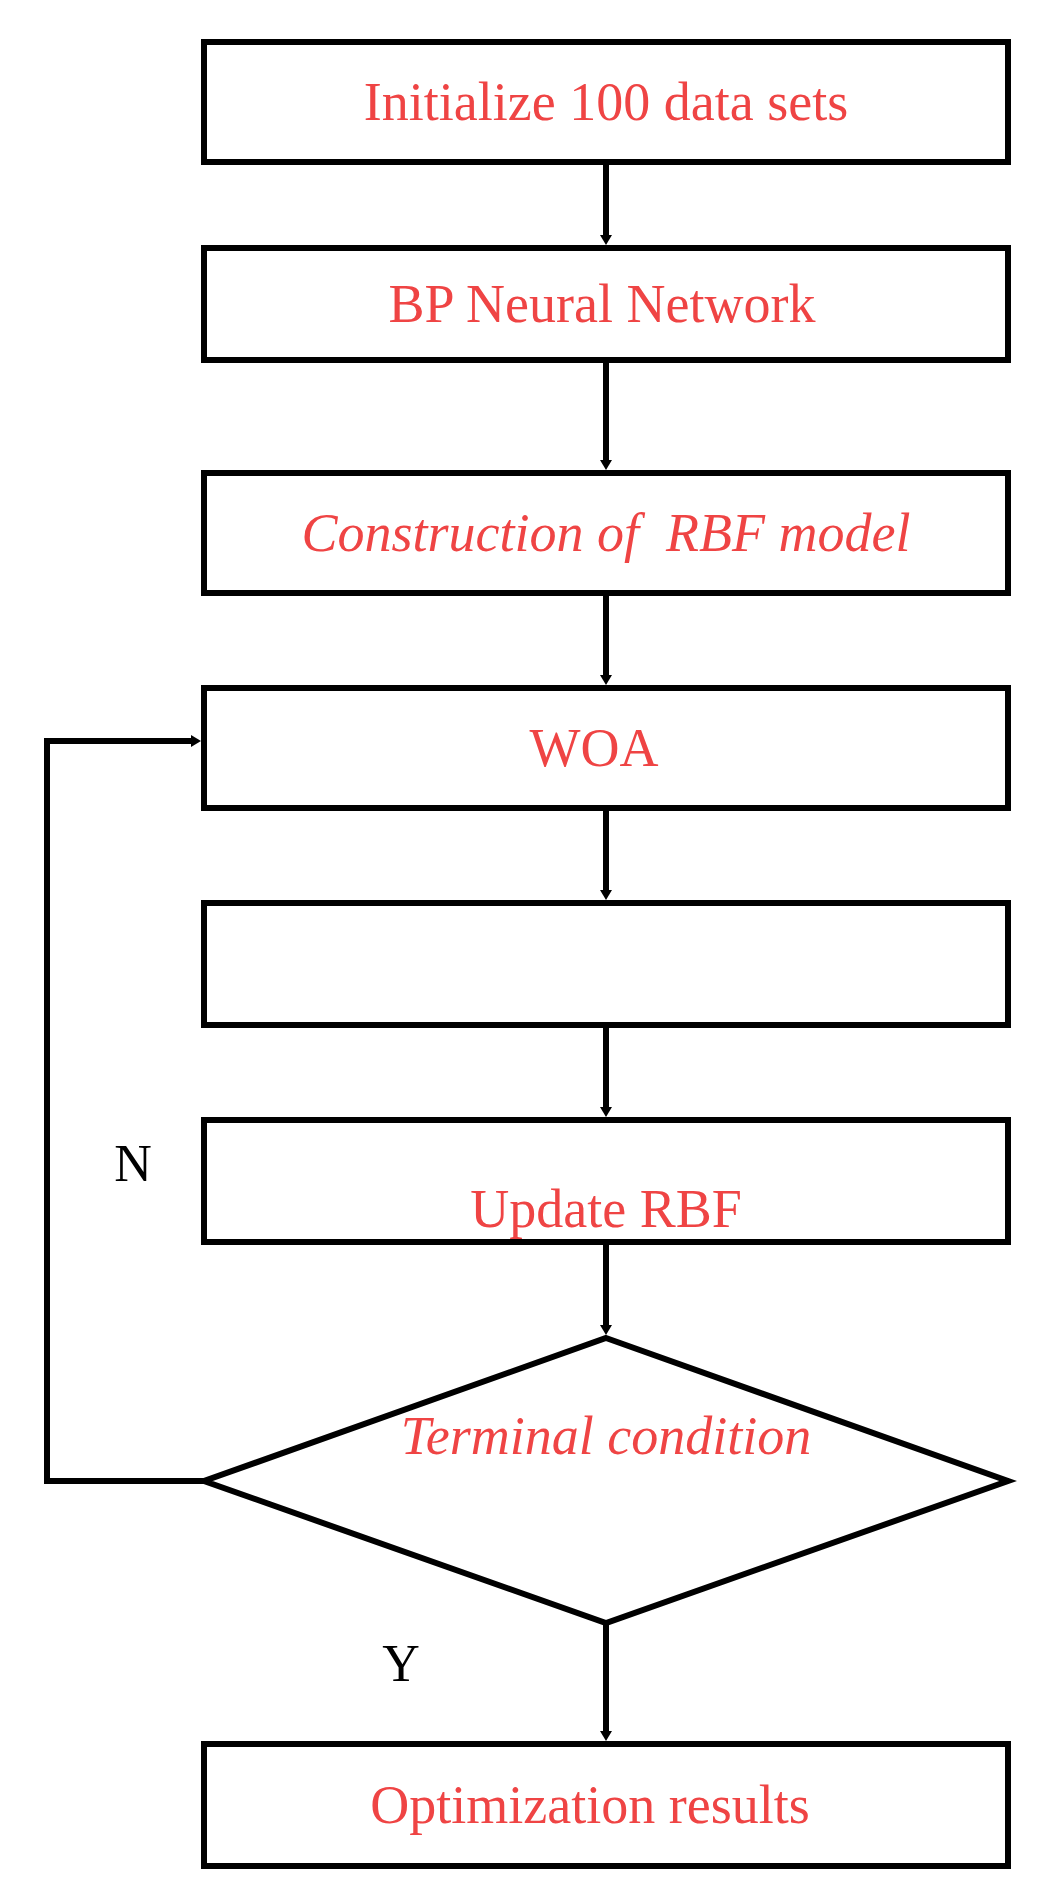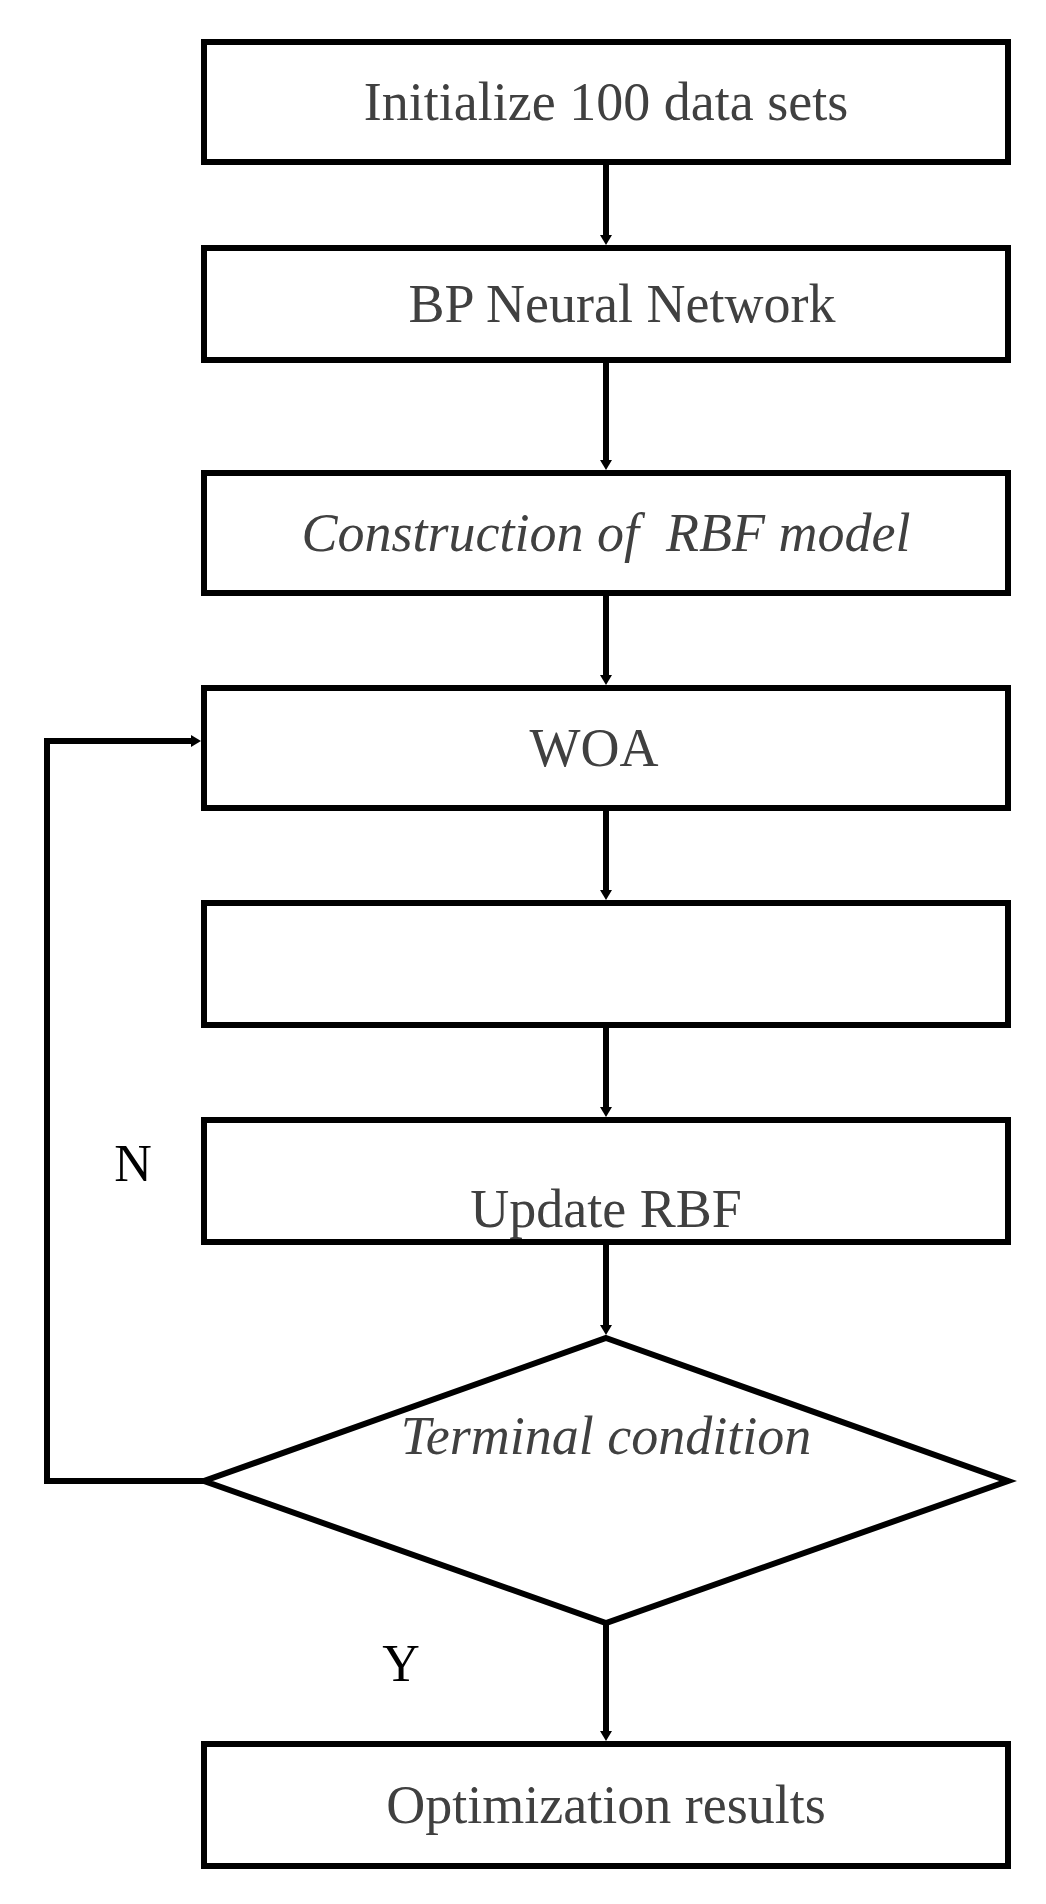--- a/index.html
+++ b/index.html
@@ -27,21 +27,21 @@
     height: 1904px;
   }
   .node-label {
     position: absolute;
     display: flex;
     align-items: center;
     justify-content: center;
     text-align: center;
     line-height: 1.08;
     white-space: pre;
-    color: #404040;
+    color: #ef4444;
     font-family: "Liberation Serif", "DejaVu Serif", serif;
     font-size: 54px;
     letter-spacing: 0px;
   }
   .edge-label {
     position: absolute;
     font-family: "Liberation Serif", "DejaVu Serif", serif;
     font-size: 52px;
     color: #000000;
     line-height: 1;
@@ -87,31 +87,31 @@
 
     <line x1="606" y1="1242" x2="606" y2="1326" stroke="#000000" stroke-width="6" marker-end="url(#arrowhead)"></line>
 
     <line x1="606" y1="1623" x2="606" y2="1732" stroke="#000000" stroke-width="6" marker-end="url(#arrowhead)"></line>
 
     <polyline points="204,1481 47,1481 47,741 192,741" fill="none" stroke="#000000" stroke-width="6" marker-end="url(#arrowhead)"></polyline>
   </svg>
 
   <div class="node-label" style="left:204px; top:42px; width:804px; height:120px;">Initialize 100 data sets</div>
 
-  <div class="node-label" style="left:220px; top:248px; width:804px; height:112px;">BP Neural Network</div>
+  <div class="node-label" style="left:200px; top:248px; width:804px; height:112px;">BP Neural Network</div>
 
   <div class="node-label" style="left:204px; top:473px; width:804px; height:120px;font-style:italic;">Construction of  RBF model</div>
 
   <div class="node-label" style="left:192px; top:688px; width:804px; height:120px;">WOA</div>
 
 
   <div class="node-label" style="left:204px; top:1148px; width:804px; height:122px;">Update RBF</div>
 
   <div class="node-label" style="left:204px; top:1405px; width:804px; height:62px;font-style:italic;">Terminal condition</div>
 
 
-  <div class="node-label" style="left:204px; top:1744px; width:804px; height:122px;">Optimization results</div>
+  <div class="node-label" style="left:188px; top:1744px; width:804px; height:122px;">Optimization results</div>
 
   <div class="edge-label" style="left:88px; top:1134px; width:90px; height:60px; display:flex; align-items:center; justify-content:center;">N</div>
 
   <div class="edge-label" style="left:366px; top:1634px; width:70px; height:60px; display:flex; align-items:center; justify-content:center;">Y</div>
 
 </div>
 
 </body></html>

